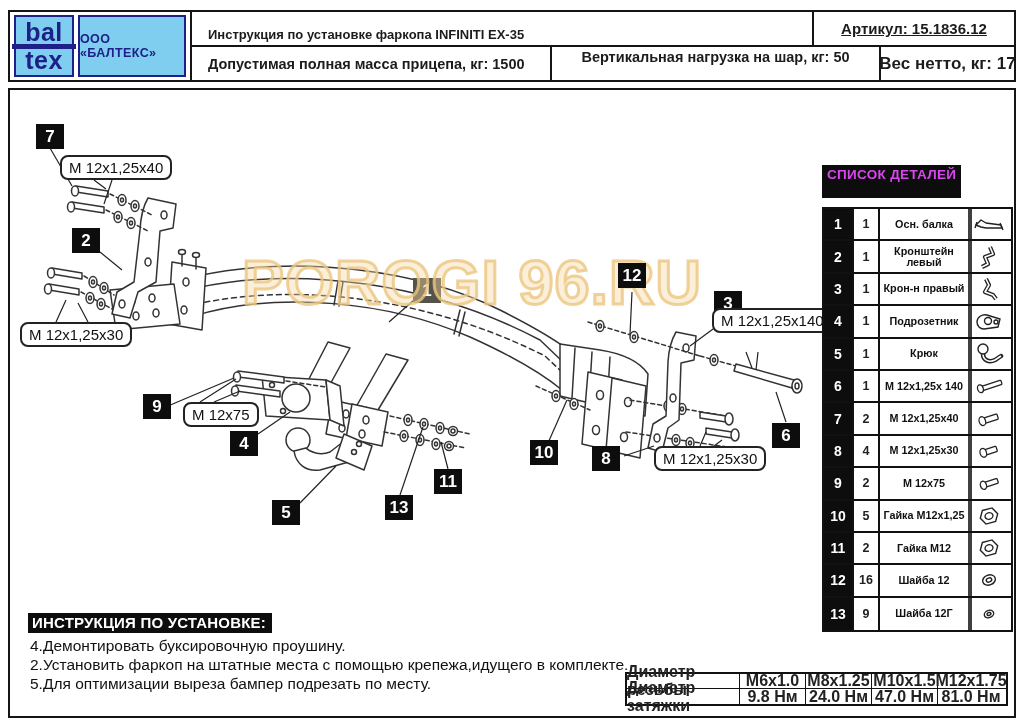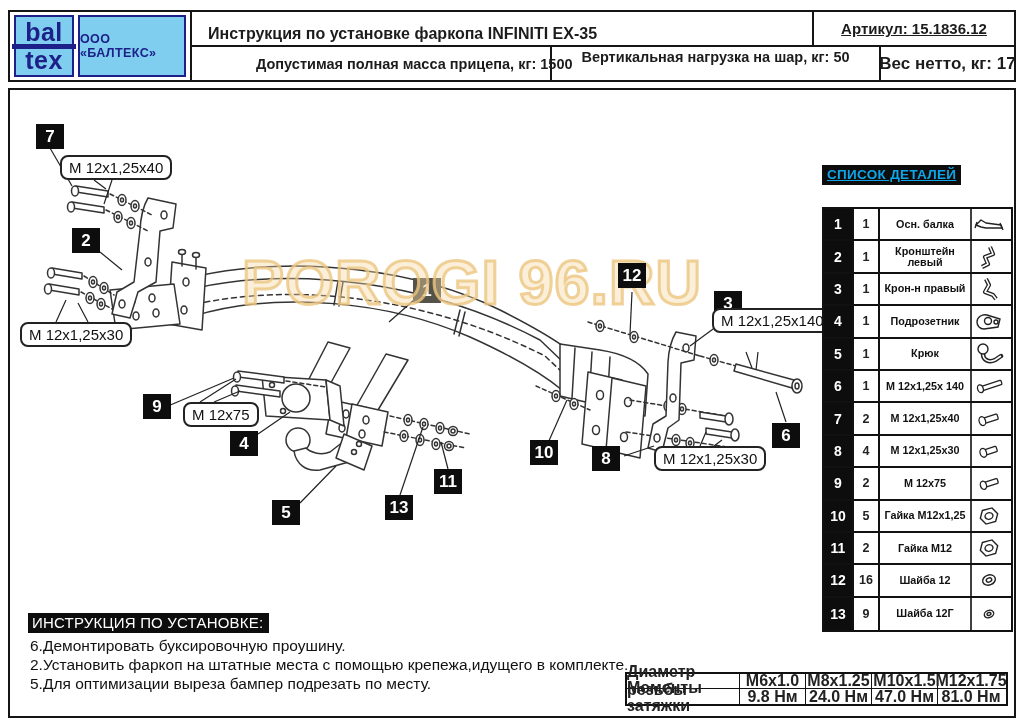--- a/index.html
+++ b/index.html
@@ -31,34 +31,34 @@
   
   .co { position:absolute; z-index:3; width:28px; height:25px; background:#0d0d0d; color:#fff; font-weight:bold; font-size:17px;
         display:flex; align-items:center; justify-content:center; }
   .co.tinted { background:#55524a; z-index:1; }
 
   
   .spec { position:absolute; z-index:3; height:25px; background:#fff; border:2px solid #222; border-radius:8px;
           font-size:15px; font-weight:500; color:#111; display:flex; align-items:center; padding:0 7px; white-space:nowrap; }
 
   
-  #parts-title { position:absolute; left:822px; top:165px; z-index:3; background:#0d0d0d; color:#0ea5e9; font-weight:bold;
-                 font-size:13.5px; padding:2px 5px 3px 5px; letter-spacing:0.3px;text-decoration:underline; }
+  #parts-title { position:absolute; left:822px; top:165px; z-index:3; background:#0d0d0d; color:#d946ef; font-weight:bold;
+                 font-size:13.5px; padding:2px 5px 16px 5px; letter-spacing:0.3px; }
   #parts-table { position:absolute; left:822px; top:207px; width:191px; z-index:3; border:2px solid #111; background:#fff; }
   .prow { display:flex; height:32.4px; border-bottom:2px solid #111; }
   .prow:last-child { border-bottom:none; }
   .pc { display:flex; align-items:center; justify-content:center; }
   .pc-num { width:30px; background:#0d0d0d; color:#fff; font-weight:bold; font-size:14px; border-right:2px solid #111; }
   .pc-qty { width:26px; font-weight:bold; font-size:12.5px; color:#222; border-right:2px solid #111; }
-  .pc-name { width:92px; font-weight:bold; font-size:10.8px; color:#111; border-right:2px solid #404040; text-align:center; line-height:11px; }
+  .pc-name { width:92px; font-weight:bold; font-size:10.8px; color:#111; border-right:4px solid #404040; text-align:center; line-height:11px; }
   .pc-icon { width:33px; }
   .pc-icon svg { display:block; }
 
   
-  #instr-title { position:absolute; left:28px; top:613px; z-index:3; background:#0d0d0d; color:#fff; font-weight:normal;
+  #instr-title { position:absolute; left:28px; top:613px; z-index:3; background:#0d0d0d; color:#fff; font-weight:bold;
                  font-size:15px; padding:1px 6px 2px 4px; letter-spacing:0.2px; }
   #instr-steps { position:absolute; left:30px; top:636px; z-index:3; font-size:15.5px; color:#111; line-height:19.2px; white-space:nowrap; }
 
   
   #torque { position:absolute; left:625px; top:672px; width:383px; z-index:4; border:2px solid #111; background:#fff; }
   .trow { display:flex; height:15px; border-bottom:1px solid #111; }
   .trow:last-child { border-bottom:none; }
   .tc { display:flex; align-items:center; justify-content:center; font-size:16px; font-weight:600; color:#222; border-right:1px solid #111; }
   .tc:last-child { border-right:none; }
   .tc-label { width:113px; }
@@ -76,23 +76,23 @@
       <div id="logo-stripe"></div>
       <div class="lg">tex</div>
     </div>
 
     <div class="hline" style="left:180px; top:0; width:2px; height:68px;"></div>
     <div class="hline" style="left:180px; top:33px; width:824px; height:2px;"></div>
     <div class="hline" style="left:802px; top:0; width:2px; height:33px;"></div>
     <div class="hline" style="left:540px; top:35px; width:2px; height:33px;"></div>
     <div class="hline" style="left:869px; top:35px; width:2px; height:33px;"></div>
 
-    <div class="hcell" style="left:198px; top:0; height:44px; font-size:16px;">Инструкция по установке фаркопа  INFINITI EX-35</div>
+    <div class="hcell" style="left:198px; top:0; height:44px; font-size:13px;">Инструкция по установке фаркопа  INFINITI EX-35</div>
     <div class="hcell" style="left:804px; top:0; width:200px; height:33px; justify-content:center; font-size:15px;text-decoration:underline;">Артикул:  15.1836.12</div>
-    <div class="hcell" style="left:198px; top:35px; height:33px; font-size:14.5px;margin-left:48px;">Допустимая полная масса прицепа, кг: 1500</div>
+    <div class="hcell" style="left:198px; top:35px; height:33px; font-size:14.5px;">Допустимая полная масса прицепа, кг: 1500</div>
     <div class="hcell" style="left:542px; top:35px; width:327px; height:19px; justify-content:center; font-size:14.5px;">Вертикальная нагрузка на шар, кг: 50</div>
     <div class="hcell" style="left:871px; top:35px; width:133px; height:33px; justify-content:center; font-size:17px;">Вес нетто, кг: 17</div>
   </div>
 
   <div id="main"></div>
 
   <svg id="diag" viewBox="0 0 1024 720" xmlns="http://www.w3.org/2000/svg">
     <g stroke="#333" stroke-width="1.5" fill="none" stroke-linejoin="round" stroke-linecap="round">
 
       <path fill="#fff" d="M197,276 C300,254 420,270 500,310 C530,325 552,338 566,348 L562,390 C540,372 510,355 470,337 C390,302 280,290 194,316 Z"></path>
@@ -460,35 +460,35 @@
               <ellipse cx="15" cy="12" rx="4.8" ry="3.6"></ellipse>
               <ellipse cx="15" cy="12" rx="2" ry="1.4"></ellipse>
             </g>
           </svg>
       </div>
     </div>
   </div>
 
   <div id="instr-title">ИНСТРУКЦИЯ ПО УСТАНОВКЕ:</div>
   <div id="instr-steps">
-    <div>6.Демонтировать буксировочную проушину.</div>
+    <div>4.Демонтировать буксировочную проушину.</div>
     <div>2.Установить фаркоп на штатные места с помощью крепежа,идущего в комплекте.</div>
     <div>5.Для оптимизации выреза бампер подрезать по месту.</div>
   </div>
 
   <div id="torque">
     <div class="trow">
       <div class="tc tc-label">Диаметр резьбы</div>
       <div class="tc tc-val">М6х1.0</div>
       <div class="tc tc-val">М8х1.25</div>
       <div class="tc tc-val">М10х1.5</div>
       <div class="tc tc-val">М12х1.75</div>
     </div>
     <div class="trow">
-      <div class="tc tc-label">Моменты затяжки</div>
+      <div class="tc tc-label">Диаметр затяжки</div>
       <div class="tc tc-val">9.8 Нм</div>
       <div class="tc tc-val">24.0 Нм</div>
       <div class="tc tc-val">47.0 Нм</div>
       <div class="tc tc-val">81.0 Нм</div>
     </div>
   </div>
 
 </div>
 
 </body></html>

